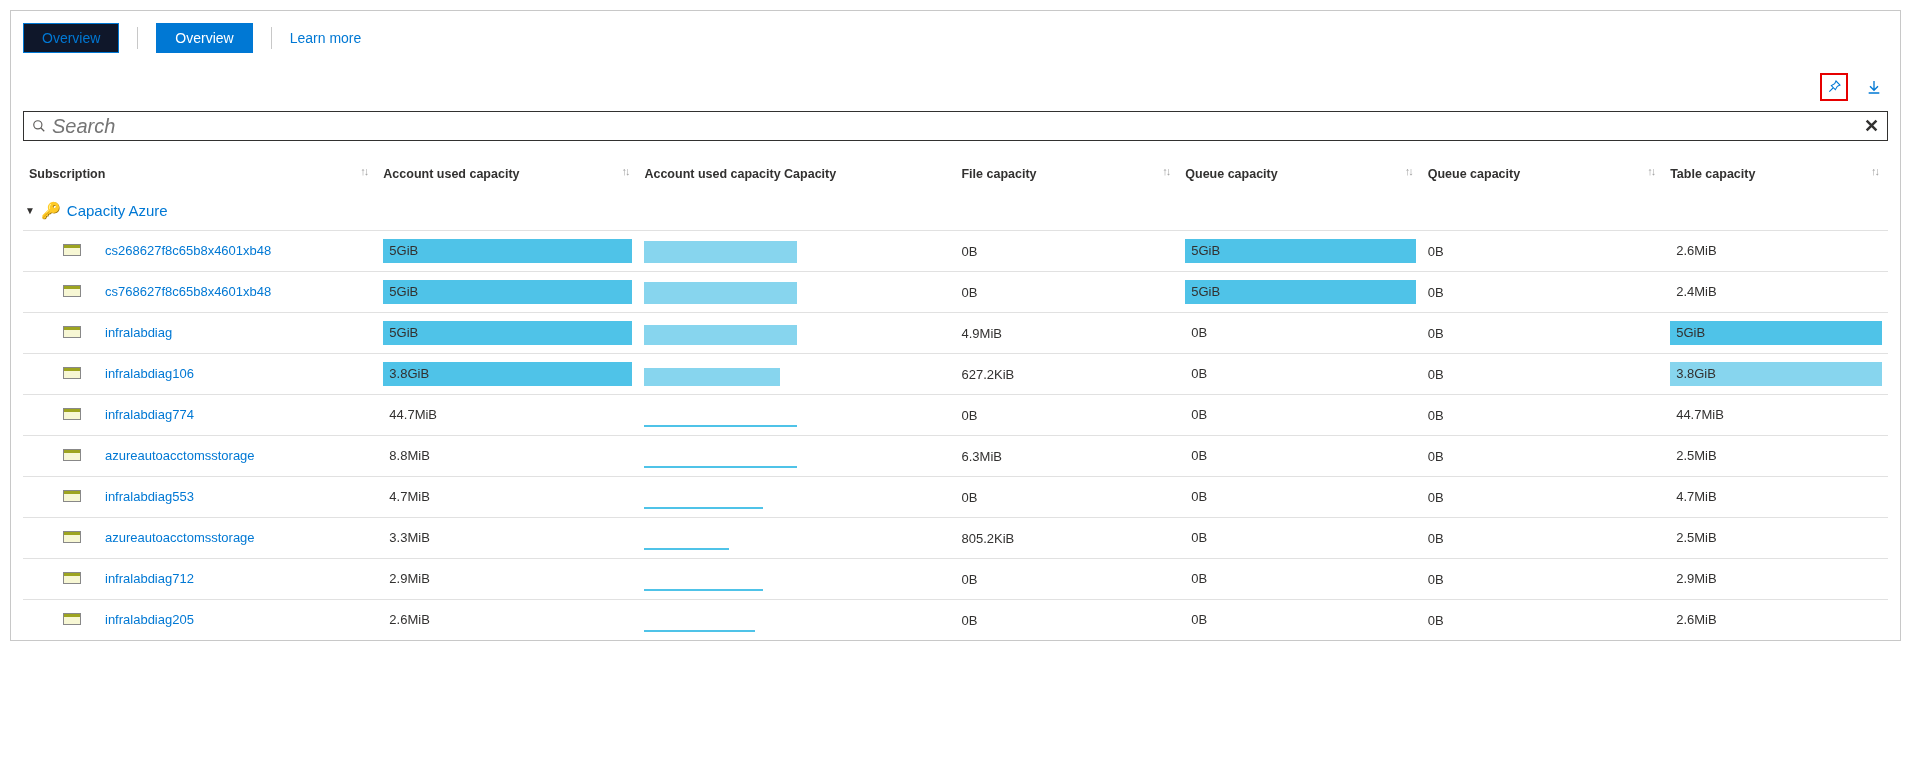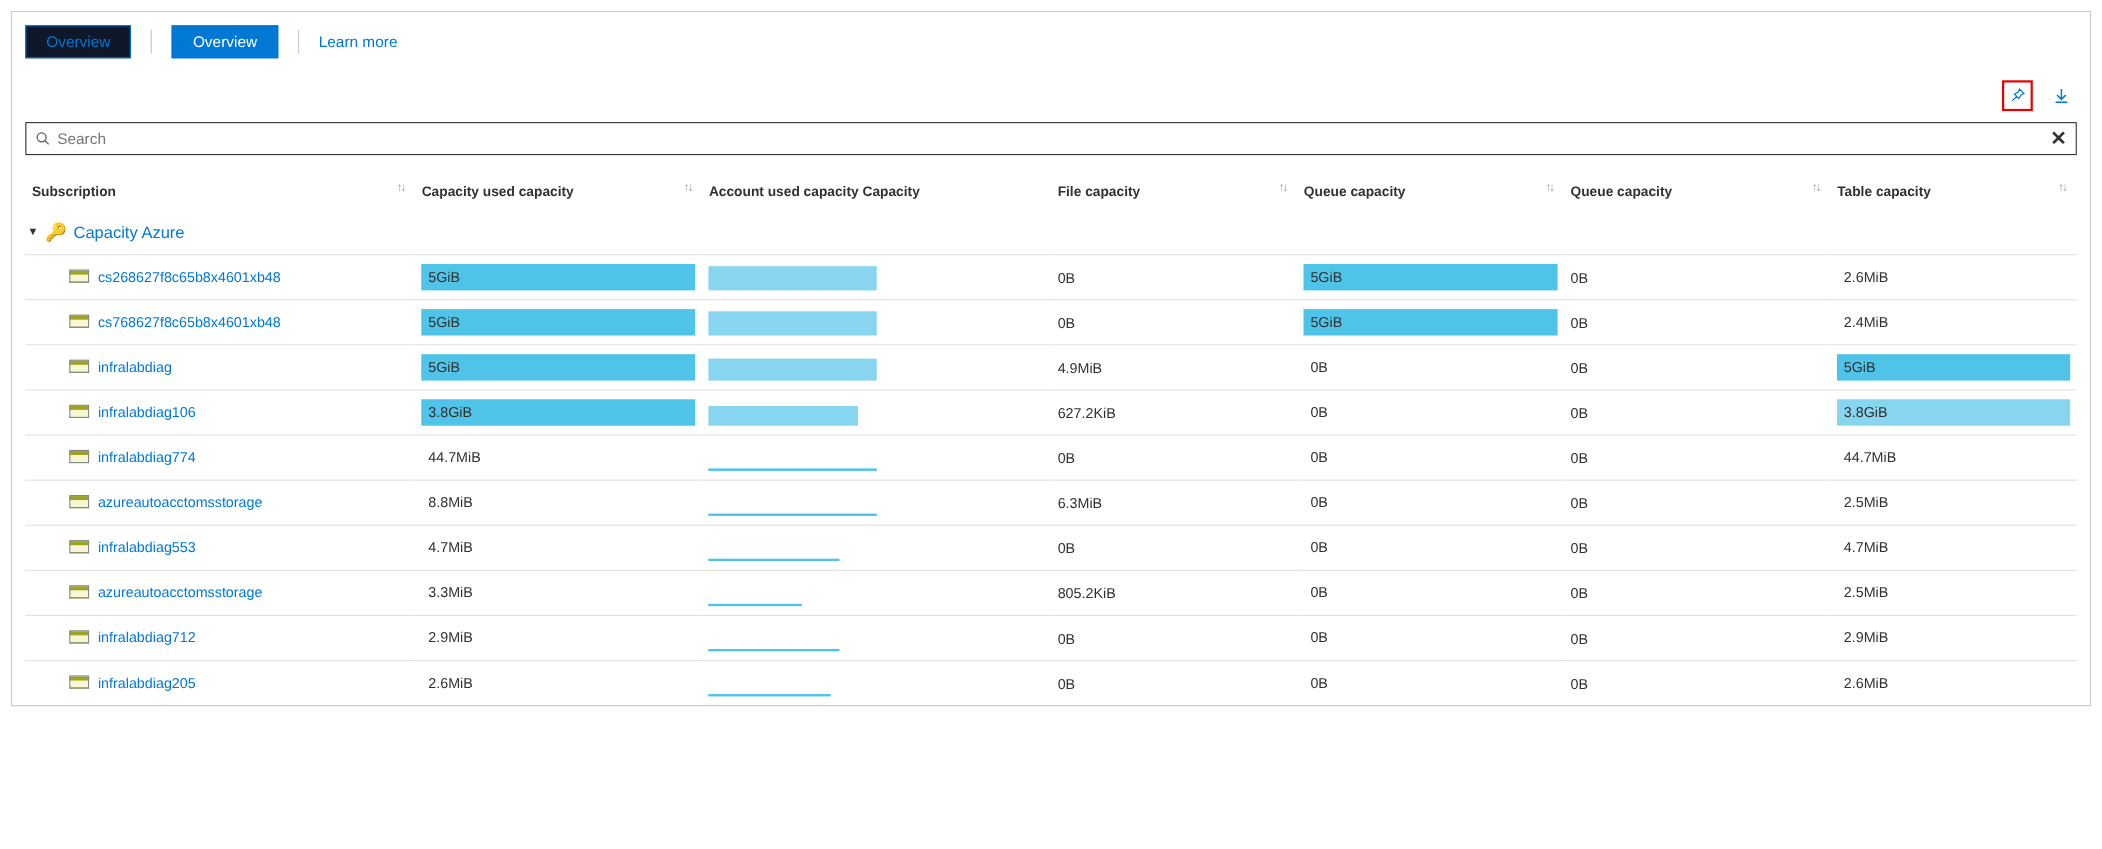--- a/index.html
+++ b/index.html
@@ -37,21 +37,22 @@
     display: flex;
     align-items: center;
     padding: 4px 8px;
     margin-bottom: 18px;
     height: 30px;
   }
   .search-bar input {
     flex: 1;
     border: none;
     outline: none;
-    font-size: 14px;
+    font-size: 20px;
+    font-style: italic;
     color: #605e5c;
     padding: 2px 6px;
     background: transparent;
   }
   
   table { width: 100%; border-collapse: collapse; table-layout: fixed; }
   th {
     text-align: left;
     font-weight: 700;
     font-size: 12.5px;
@@ -78,21 +79,21 @@
   .caret { font-size: 10px; color: #323130; }
   .key-icon { color: #f2c811; font-size: 16px; }
   tbody tr.row td {
     border-top: 1px solid #e1e1e1;
     padding: 8px 6px;
     height: 40px;
     vertical-align: middle;
     font-size: 13px;
   }
   tbody tr.row td:first-child { padding-left: 40px; }
-  .acct-link { color: #0078d4; cursor: pointer; display: inline-flex; align-items: center; gap: 8px; }
+  .acct-link { color: #0078d4; cursor: pointer; display: inline-flex; align-items: center; gap: 24px; }
   .storage-icon {
     display: inline-block;
     width: 18px; height: 12px;
     background: linear-gradient(to bottom, #9da420 0 35%, #f7f7d4 35% 100%);
     border: 1px solid #888;
   }
   .bar-cell { position: relative; height: 24px; }
   .bar-fill { position: absolute; top: 0; left: 0; bottom: 0; background: #4fc3e8; }
   .bar-fill.light { background: #87d5ee; }
   .bar-label { position: absolute; left: 6px; top: 4px; font-size: 13px; }
@@ -141,21 +142,21 @@
         <col class="c1">
         <col class="c2">
         <col class="c3">
         <col class="c4">
         <col class="c5">
         <col class="c6">
     </colgroup>
     <thead>
       <tr>
         <th><span>Subscription</span><span class="sort-ind">↑↓</span></th>
-        <th><span>Capacity used capacity</span><span class="sort-ind">↑↓</span></th>
+        <th><span>Account used capacity</span><span class="sort-ind">↑↓</span></th>
         <th><span>Account used capacity Capacity</span></th>
         <th><span>File capacity</span><span class="sort-ind">↑↓</span></th>
         <th><span>Queue capacity</span><span class="sort-ind">↑↓</span></th>
         <th><span>Queue capacity</span><span class="sort-ind">↑↓</span></th>
         <th><span>Table capacity</span><span class="sort-ind">↑↓</span></th>
       </tr>
     </thead>
     <tbody id="tbody">
       <tr class="group-row">
         <td colspan="7">

